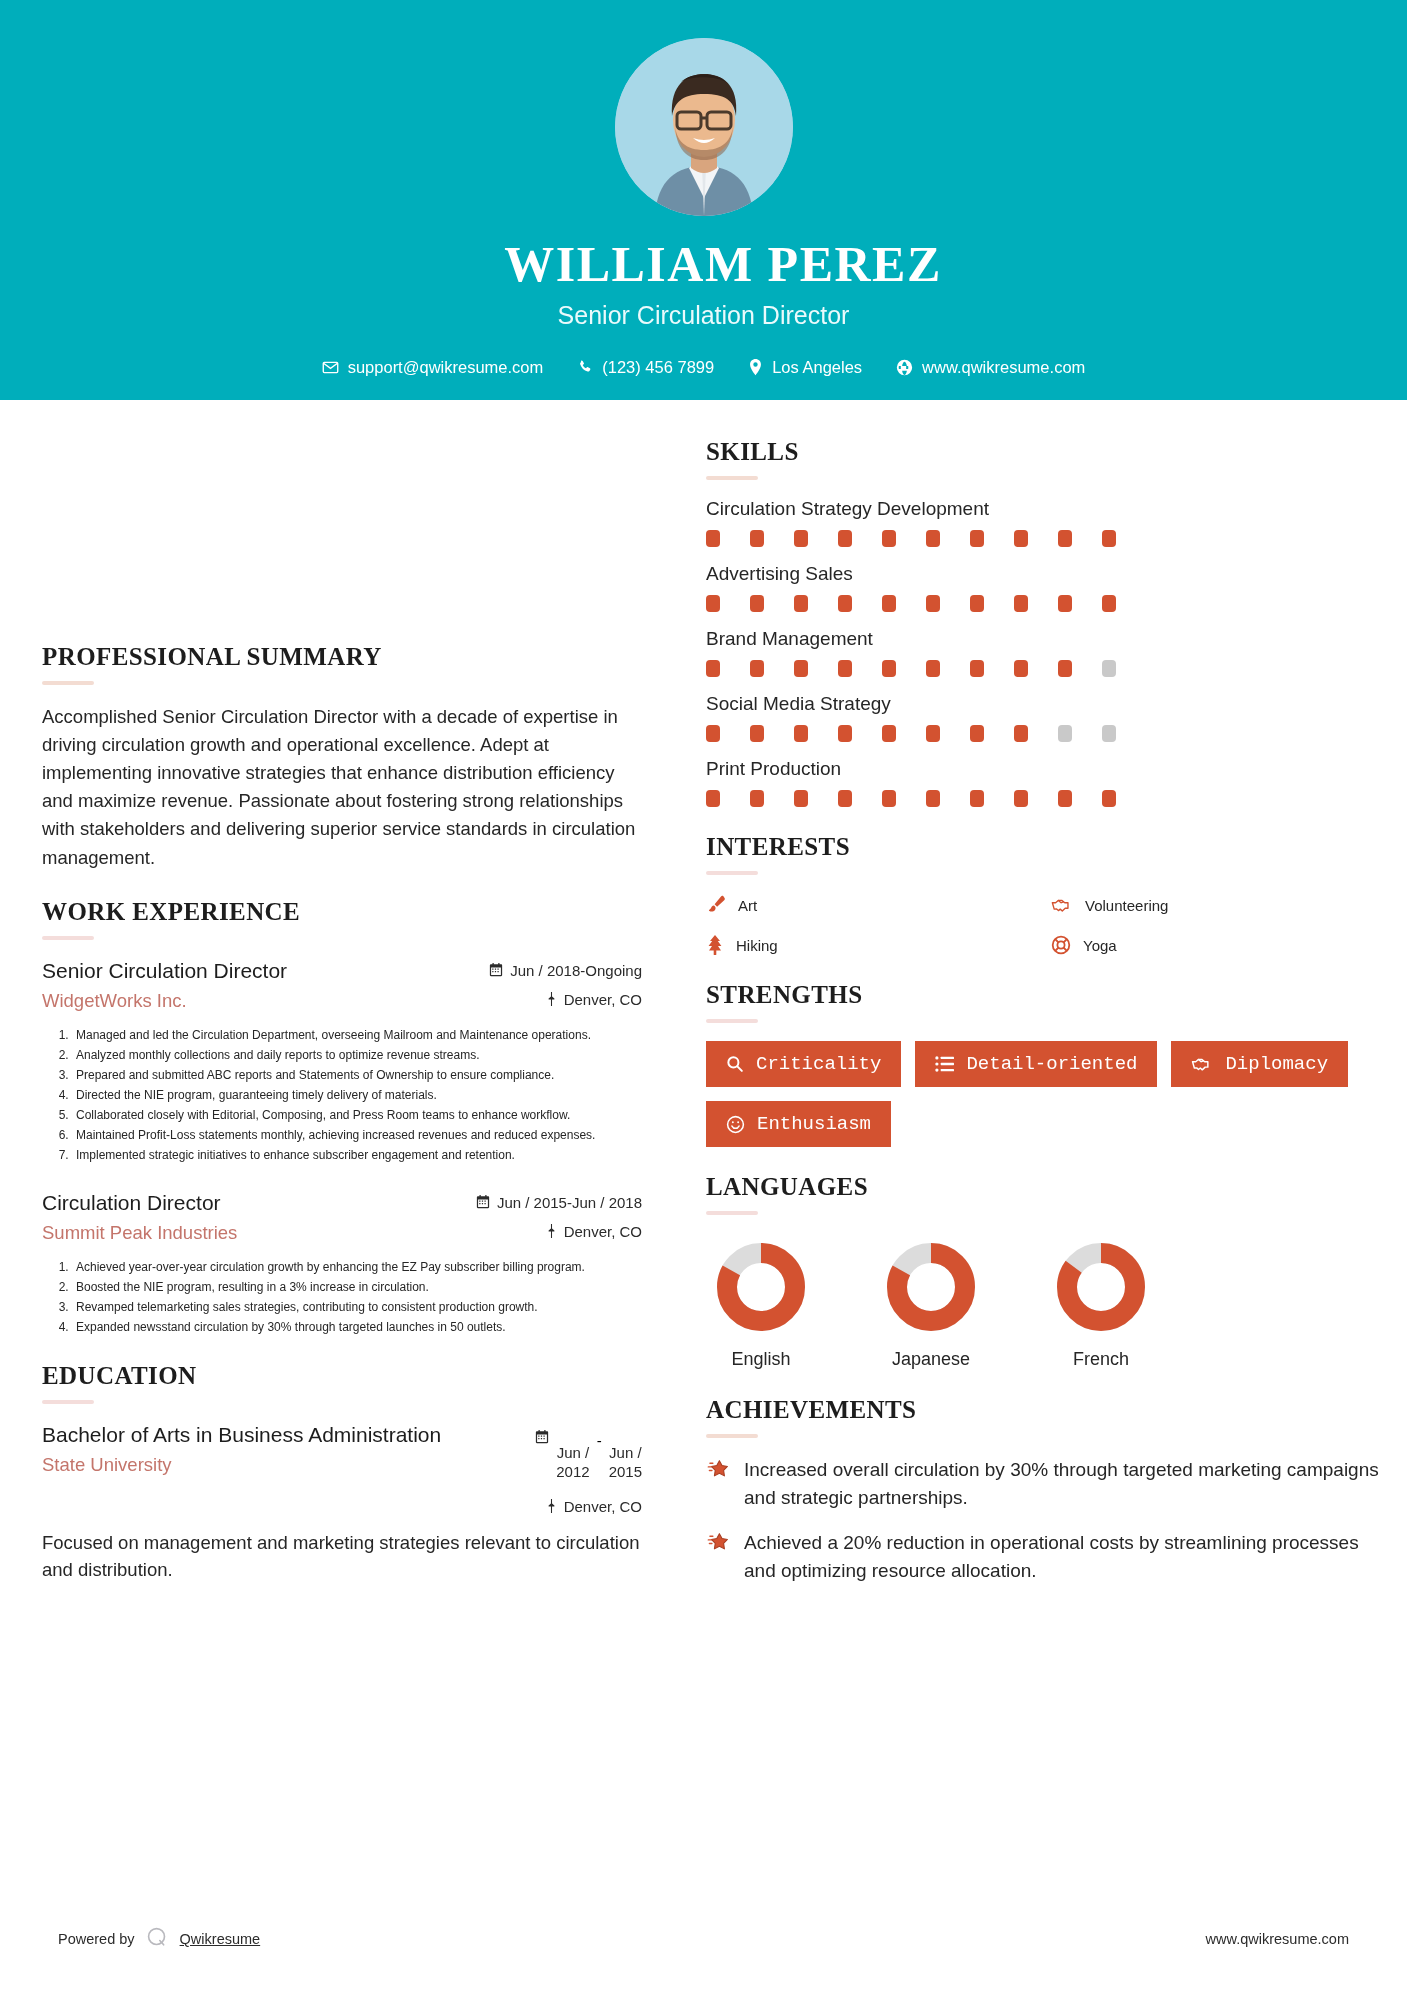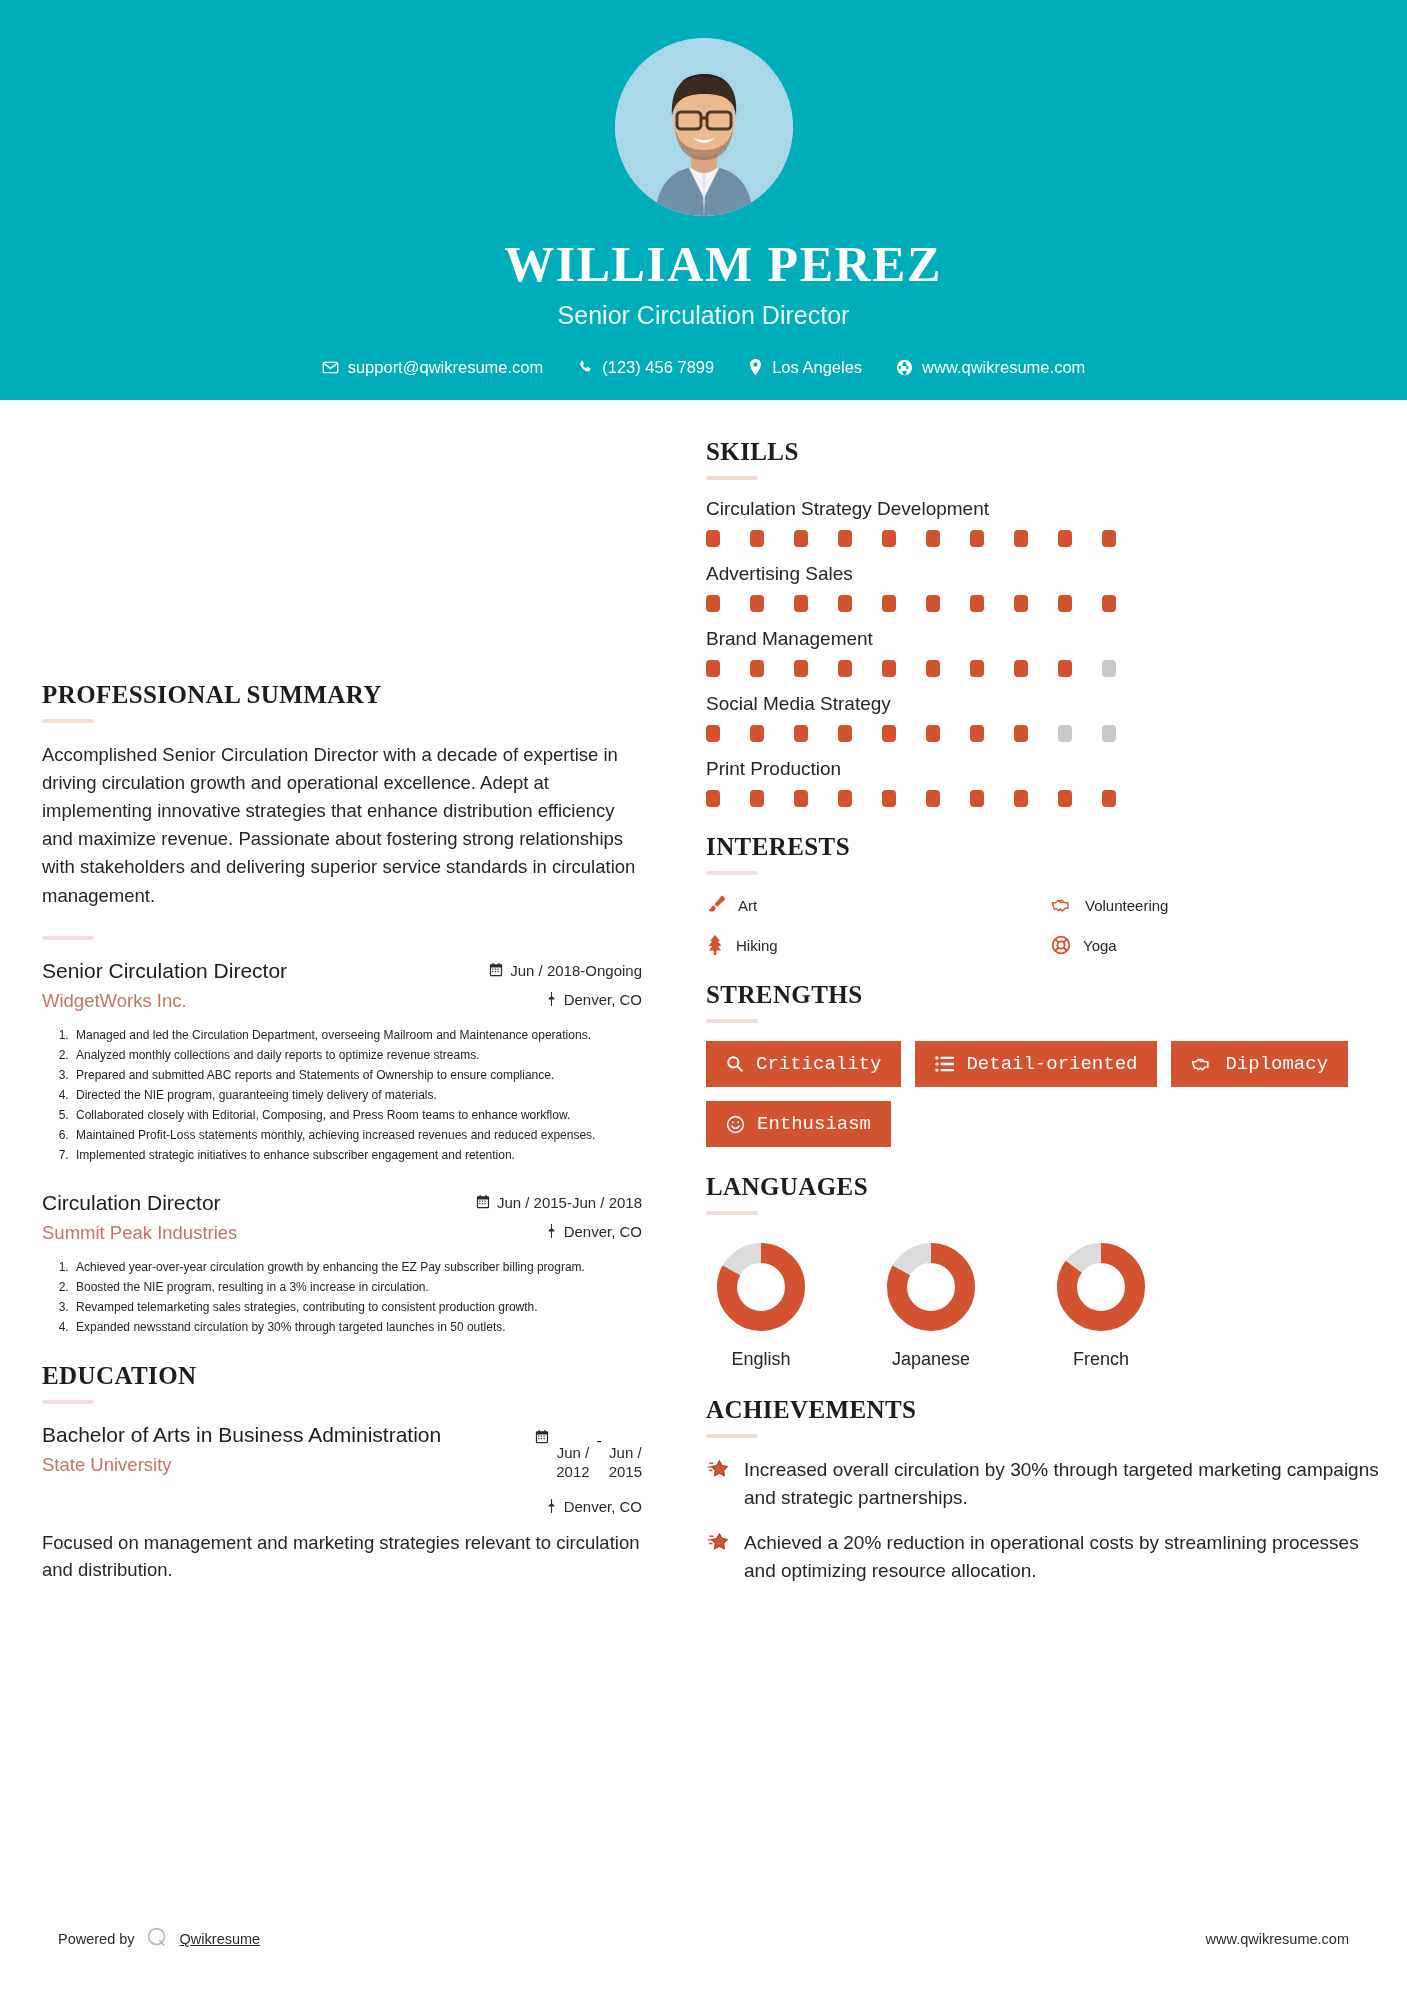--- a/index.html
+++ b/index.html
@@ -243,20 +243,21 @@
 
   <div class="col-left">
 
     <div class="sec">
       <div class="sec-title">PROFESSIONAL SUMMARY</div>
       <div class="sec-rule"></div>
       <div class="summary-text">Accomplished Senior Circulation Director with a decade of expertise in driving circulation growth and operational excellence. Adept at implementing innovative strategies that enhance distribution efficiency and maximize revenue. Passionate about fostering strong relationships with stakeholders and delivering superior service standards in circulation management.</div>
     </div>
 
     <div class="sec">
+      <div class="sec-title">WORK EXPERIENCE</div>
       <div class="sec-rule pink"></div>
 
       <div class="entry">
         <div class="entry-head">
           <div class="entry-left">
             <div class="entry-role">Senior Circulation Director</div>
             <div class="entry-org">WidgetWorks Inc.</div>
           </div>
           <div class="entry-right">
             <div class="meta-line">

